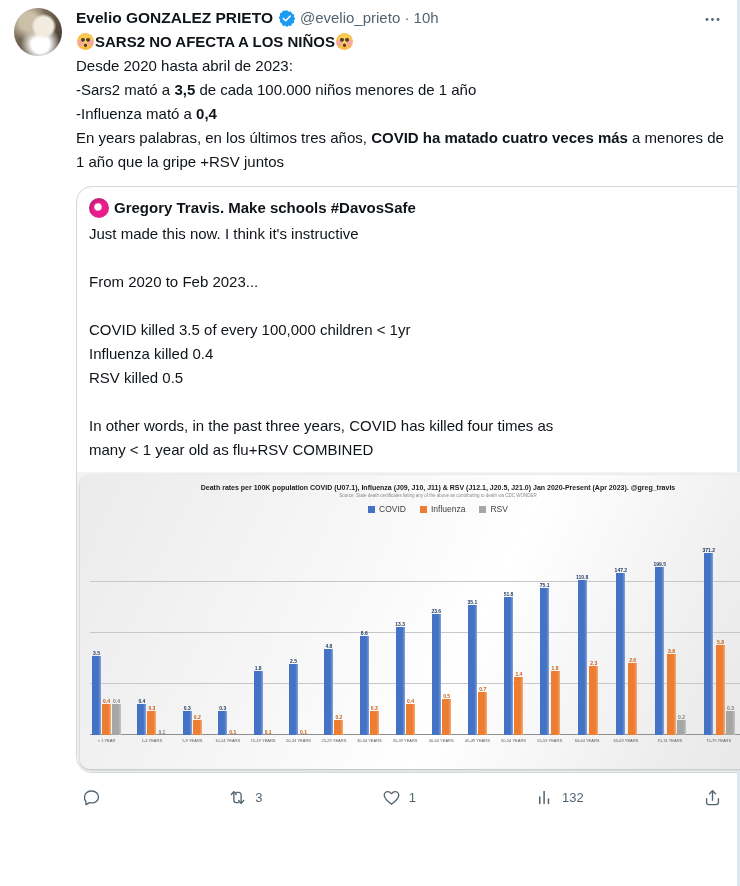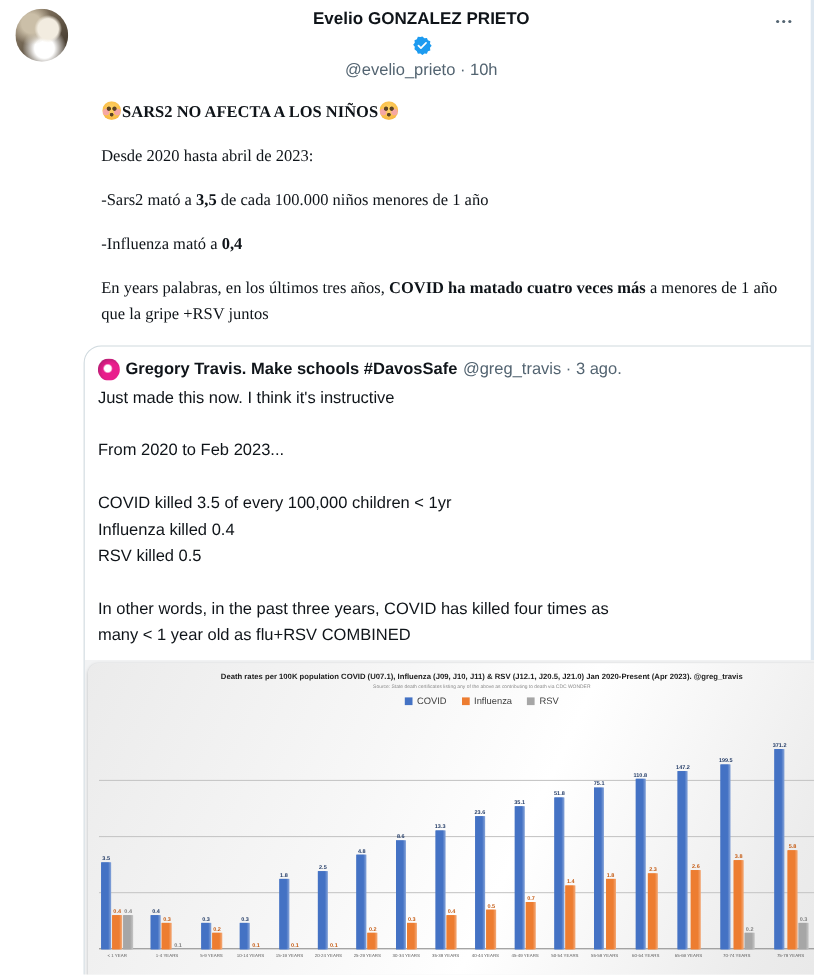--- a/index.html
+++ b/index.html
@@ -8,27 +8,27 @@
   .tweet{display:flex;padding:8px 16px 0 14px;}
   .avatar-col{width:62px;flex:0 0 62px;}
   .avatar{width:48px;height:48px;border-radius:50%;
     background:
       radial-gradient(circle at 62% 38%, #f2ece0 0 22%, rgba(0,0,0,0) 30%),
       radial-gradient(circle at 30% 28%, #cbbfa8 0 18%, rgba(0,0,0,0) 40%),
       radial-gradient(circle at 55% 75%, #ffffff 0 20%, rgba(0,0,0,0) 45%),
       linear-gradient(135deg,#9d8c74,#4d4336 75%);
   }
   .content-col{flex:1;min-width:0;}
-  .header-row{display:flex;align-items:center;gap:4px;line-height:20px;position:relative;padding-right:34px;flex-direction:column;}
+  .header-row{display:flex;align-items:center;gap:4px;line-height:20px;position:relative;padding-right:34px;}
   .name{font-weight:700;font-size:15.5px;white-space:nowrap;}
   .badge{display:inline-flex;margin-left:1px;}
   .meta{color:#536471;font-size:15px;white-space:nowrap;overflow:hidden;}
   .more{position:absolute;right:0;top:0;background:none;border:none;padding:2px;cursor:pointer;color:#536471;}
   .body-text{margin-top:2px;}
-  .body-text p{margin:16px;font-size:15px;line-height:24px;font-family:Liberation Serif, serif;}
+  .body-text p{margin:0;font-size:15px;line-height:24px;}
   .b{font-weight:700;}
   .emoji{display:inline-block;width:17px;height:17px;border-radius:50%;vertical-align:-3px;margin:0 1px;
     background:
       radial-gradient(circle at 35% 40%, #5c4326 1.6px, rgba(0,0,0,0) 2.3px),
       radial-gradient(circle at 65% 40%, #5c4326 1.6px, rgba(0,0,0,0) 2.3px),
       radial-gradient(circle at 50% 72%, #5c4326 1.4px, rgba(0,0,0,0) 2px),
       radial-gradient(circle at 20% 58%, #f6a7a3 2.6px, rgba(0,0,0,0) 3.4px),
       radial-gradient(circle at 80% 58%, #f6a7a3 2.6px, rgba(0,0,0,0) 3.4px),
       radial-gradient(circle at 50% 40%, #ffd567, #f7b43e 85%);
   }
@@ -103,21 +103,20 @@
       <p><span>Desde 2020 hasta abril de 2023:</span></p>
       <p><span>-Sars2 mató a </span><span class="b">3,5</span><span> de cada 100.000 niños menores de 1 año</span></p>
       <p><span>-Influenza mató a </span><span class="b">0,4</span></p>
       <p><span>En years palabras, en los últimos tres años, </span><span class="b">COVID ha matado cuatro veces más</span><span> a menores de 1 año que la gripe +RSV juntos</span></p>
     </div>
 
     <div class="quote-card">
       <div class="q-header">
         <div class="q-avatar"></div>
         <span class="q-name">Gregory Travis. Make schools #DavosSafe</span>
-        <span class="q-meta">@greg_travis · 3 ago.</span>
       </div>
       <div class="q-body" id="quote-body">
           <p class="q-line">Just made this now.  I think it's instructive</p>
           <p class="q-line"></p>
           <p class="q-line">From 2020 to Feb 2023...</p>
           <p class="q-line"></p>
           <p class="q-line">COVID killed 3.5 of every 100,000 children &lt; 1yr</p>
           <p class="q-line">Influenza killed 0.4</p>
           <p class="q-line">RSV killed 0.5</p>
           <p class="q-line"></p>

